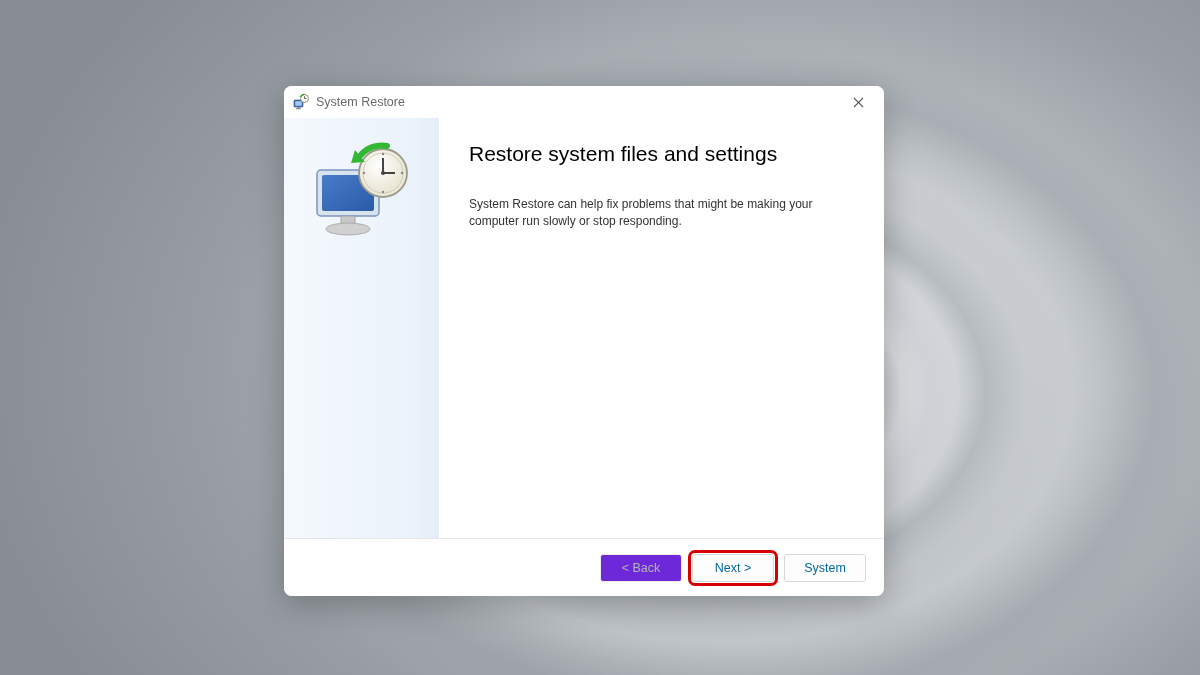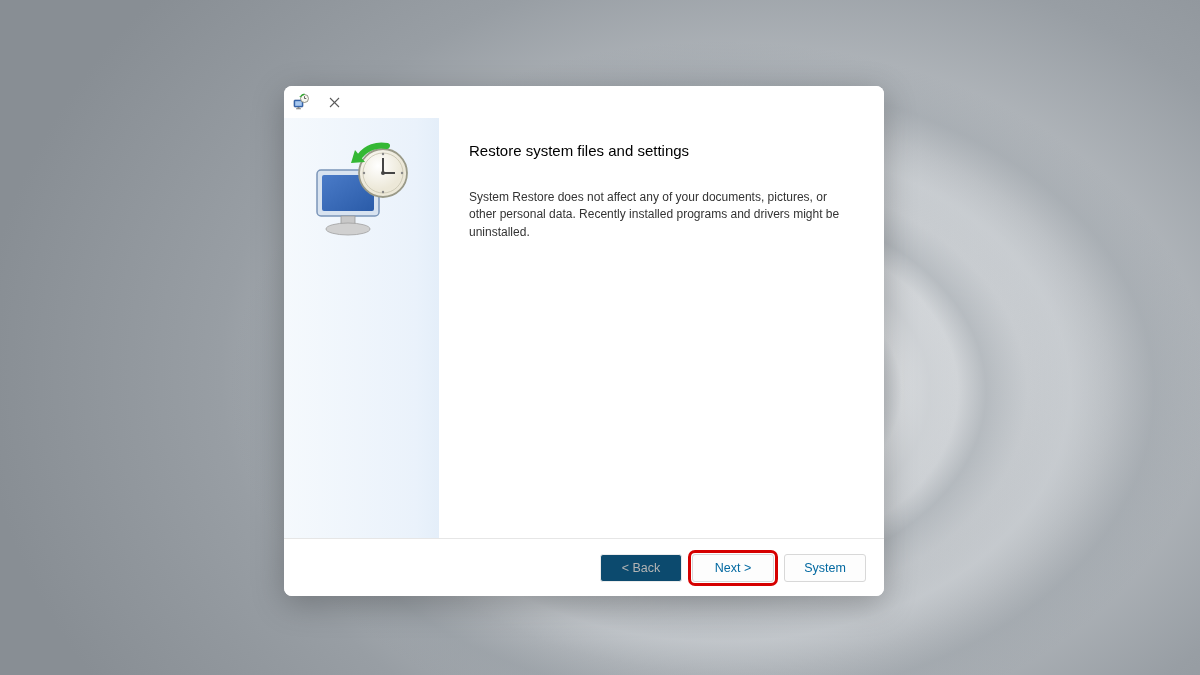--- a/index.html
+++ b/index.html
@@ -86,21 +86,21 @@
       width: 110px;
       height: 100px;
       position: relative;
     }
     .main-content {
       flex: 1;
       padding: 24px 30px 20px 30px;
       color: #222;
     }
     .main-heading {
-      font-size: 15px;
+      font-size: 21px;
       color: #000;
       font-weight: 400;
       margin-bottom: 30px;
     }
     .main-para {
       font-size: 12px;
       color: #333;
       line-height: 1.45;
       margin-bottom: 20px;
     }
@@ -122,21 +122,21 @@
       font-family: inherit;
       border: 1px solid #d8d8d8;
       background: #fdfdfd;
       border-radius: 3px;
       cursor: pointer;
       color: #0369a1;
     }
     .btn-disabled {
       color: #b4b4b4;
       border-color: #ececec;
-      background: #0c4a6e;
+      background: #6d28d9;
       cursor: default;
     }
     .btn-highlight {
       outline: 3px solid #d60000;
       outline-offset: 1px;
     }
   </style>
 </head>
 <body>
 
@@ -150,20 +150,21 @@
         <rect x="3.2" y="8.2" width="6.6" height="4.6" fill="#a8c8ee"></rect>
         <rect x="5.5" y="14" width="2" height="1.5" fill="#888"></rect>
         <rect x="4" y="15.3" width="5" height="1" rx="0.5" fill="#777"></rect>
         <circle cx="12.5" cy="5.5" r="4" fill="#f7f7f0" stroke="#6a6a5a" stroke-width="0.7"></circle>
         <line x1="12.5" y1="5.5" x2="12.5" y2="3.2" stroke="#444" stroke-width="0.8"></line>
         <line x1="12.5" y1="5.5" x2="14.3" y2="5.5" stroke="#444" stroke-width="0.8"></line>
         <path d="M 8.8 3.5 A 4.2 4.2 0 0 1 12.5 1.3" fill="none" stroke="#2fa82f" stroke-width="1.4"></path>
         <polygon points="8.2,2.8 9.4,4.2 7.4,4.1" fill="#2fa82f"></polygon>
       </svg>
     </span>
+    <span class="titlebar-text">System Restore</span>
     <div class="titlebar-close">
       <svg width="11" height="11" viewBox="0 0 11 11">
         <line x1="1" y1="1" x2="10" y2="10" stroke="currentColor" stroke-width="1.1"></line>
         <line x1="10" y1="1" x2="1" y2="10" stroke="currentColor" stroke-width="1.1"></line>
       </svg>
     </div>
   </div>
 
   <div class="dialog-body">
     <div class="sidebar">
@@ -197,21 +198,21 @@
           <circle cx="95" cy="35" r="1.2" fill="#888"></circle>
 
           <path d="M 53 18 A 27 27 0 0 1 80 8" fill="none" stroke="#34b834" stroke-width="6" stroke-linecap="round"></path>
           <polygon points="48,12 58,24 44,25" fill="#34b834"></polygon>
         </svg>
       </div>
     </div>
 
     <div class="main-content">
       <h1 class="main-heading">Restore system files and settings</h1>
-      <p class="main-para">System Restore does not affect any of your documents, pictures, or other personal data. Recently installed programs and drivers might be uninstalled.</p>
+      <p class="main-para">System Restore can help fix problems that might be making your computer run slowly or stop responding.</p>
     </div>
   </div>
 
   <div class="button-bar">
     <button class="btn btn-disabled" disabled="">&lt; Back</button>
     <button class="btn btn-highlight">Next &gt;</button>
     <button class="btn">System</button>
   </div>
 </div>
 

